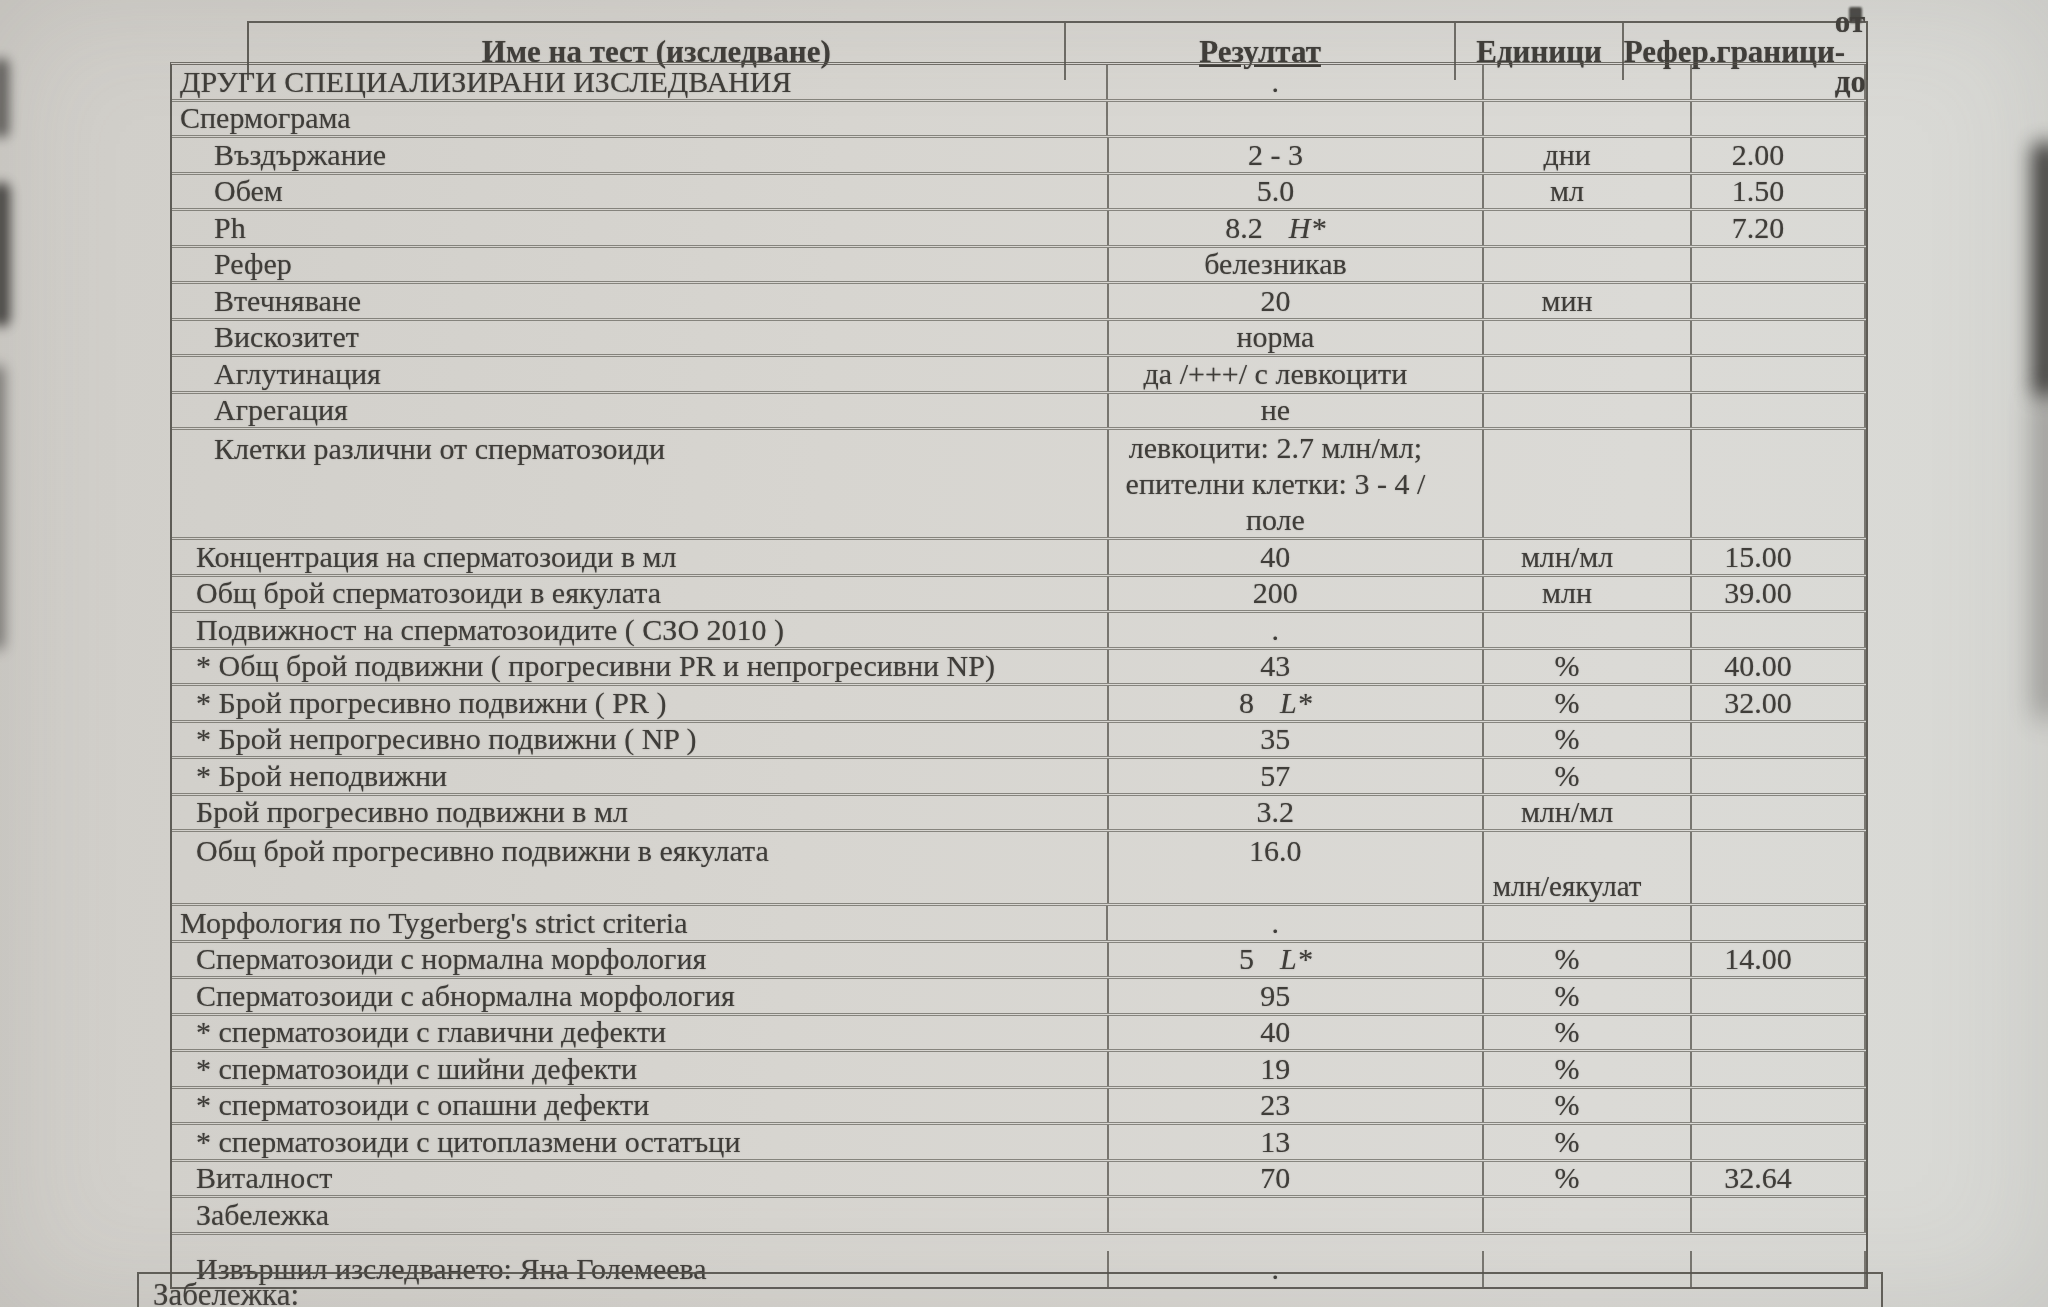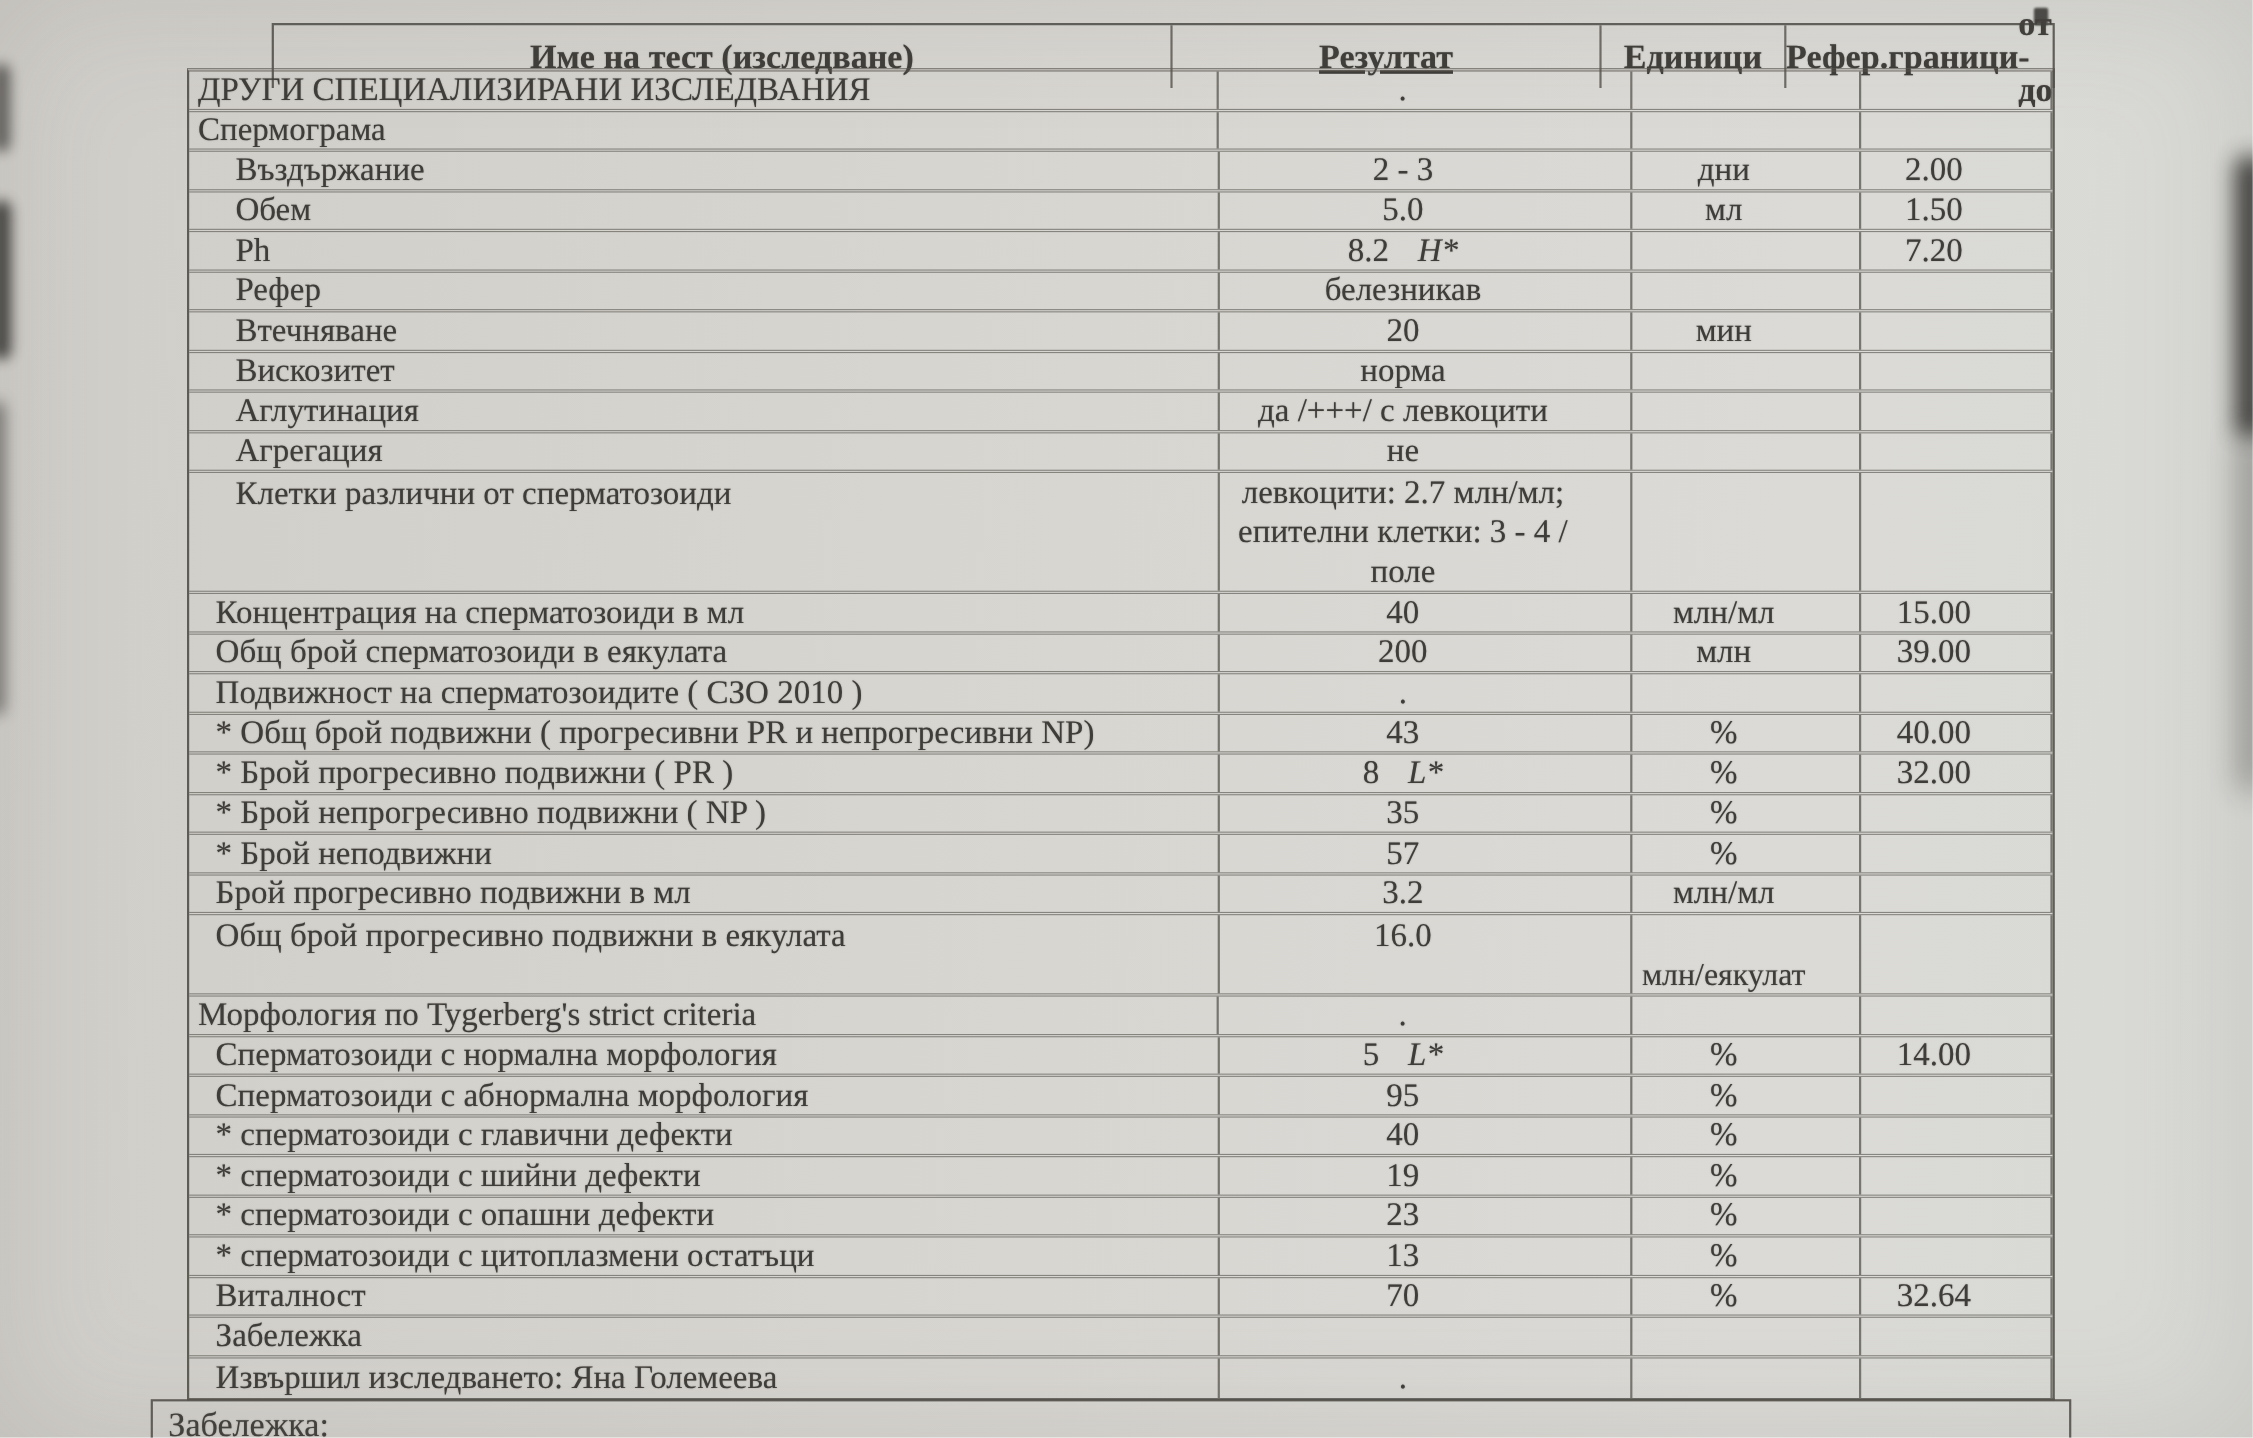--- a/index.html
+++ b/index.html
@@ -24,21 +24,21 @@
   .hc.hunit{width:172px; border-left:2px solid rgba(90,88,82,.85);}
   .hc.href{flex:1; border-left:2px solid rgba(90,88,82,.85);
       flex-direction:row; justify-content:flex-start; line-height:30px; padding-top:1px;}
 
   
   .tbl-body{position:absolute; left:170px; top:62px; width:1698px; box-sizing:border-box;
     border:2px solid rgba(82,80,74,.9);
     border-top:3px double rgba(86,84,78,.8);}
   .r{display:flex; height:36.5px; box-sizing:border-box;
      border-bottom:3px double rgba(95,93,86,.68);gap:40px;}
-  .r:last-child{border-bottom:none;}
+  .r:last-child{border-bottom:none;margin-top:16px;}
   .c{box-sizing:border-box; display:flex; align-items:center; font-size:30px;
      text-shadow:0 0 1.2px rgba(63,61,57,.55); overflow:hidden;}
   .cname{width:915px; padding-left:8px;}
   .ind1 .cname{padding-left:24px;}
   .ind2 .cname{padding-left:42px;}
   .cres{width:343px; border-left:2px solid rgba(95,93,86,.8); justify-content:center;
         text-align:center; gap:26px; padding:0 4px;}
   .cunit{width:172px; border-left:2px solid rgba(95,93,86,.8); justify-content:center;}
   .cfrom{width:137px; border-left:2px solid rgba(95,93,86,.8); justify-content:center;}
   .cto{flex:1; border-left:2px solid rgba(95,93,86,.8); justify-content:center;}

